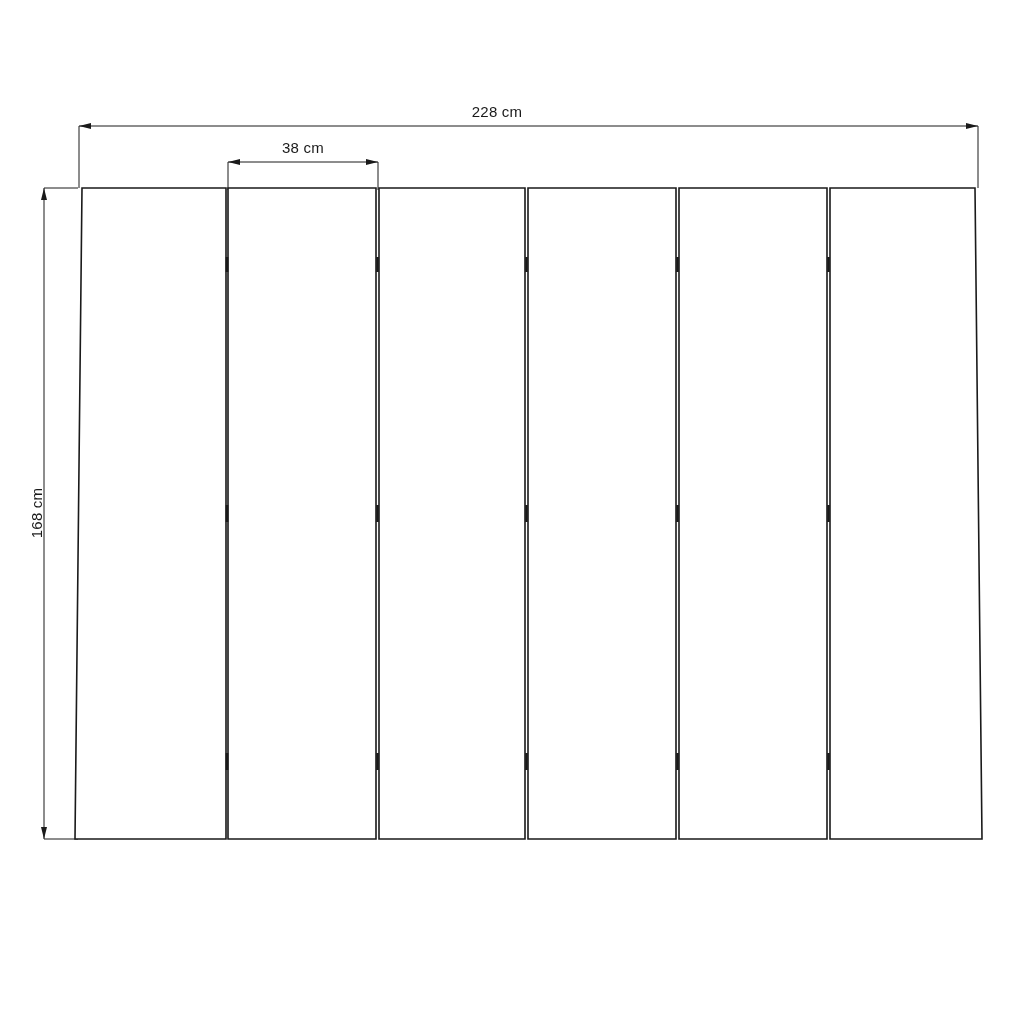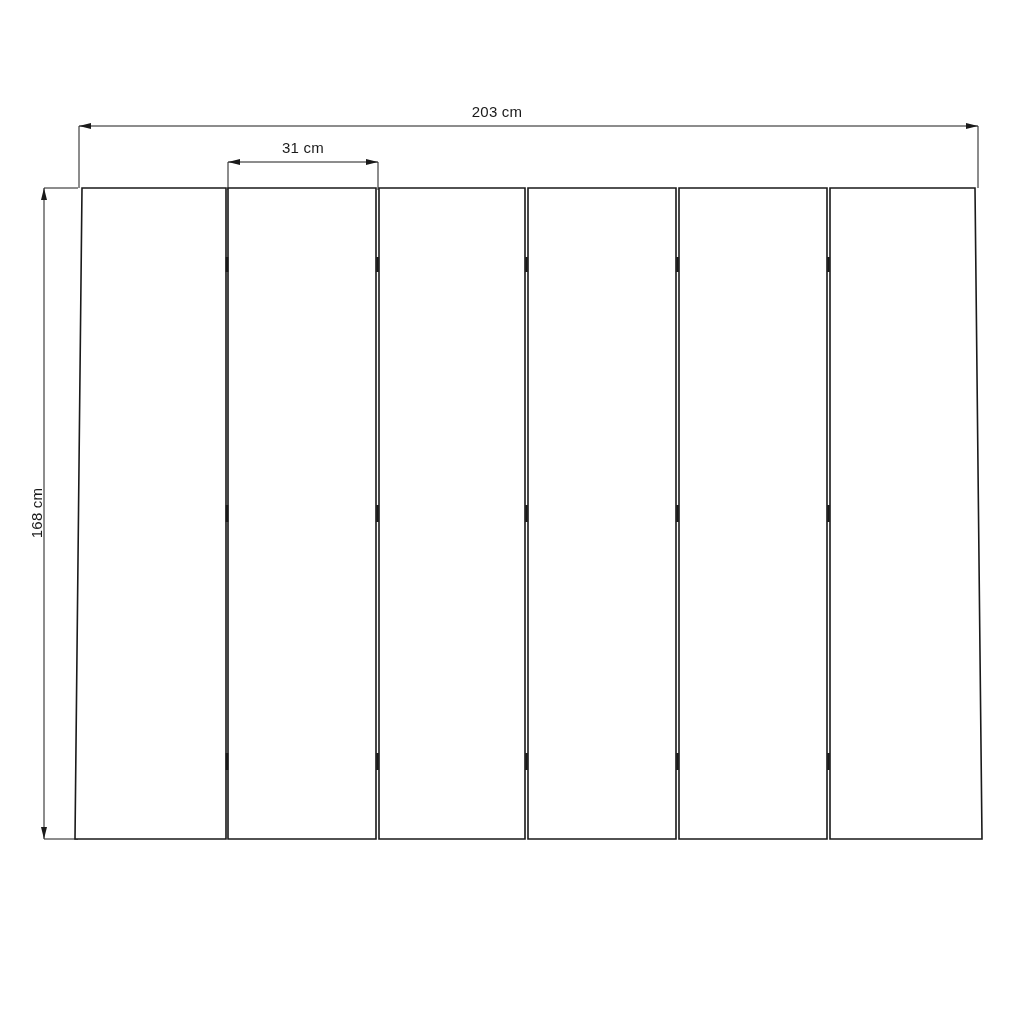--- a/index.html
+++ b/index.html
@@ -118,19 +118,19 @@
       <line x1="677.5" y1="753" x2="677.5" y2="770"></line>
 
       <line x1="828.5" y1="257" x2="828.5" y2="272"></line>
       <line x1="828.5" y1="505" x2="828.5" y2="522"></line>
       <line x1="828.5" y1="753" x2="828.5" y2="770"></line>
     </g>
 
   </svg>
 
   
-  <div class="dim-label" id="label-overall-width">203 cm</div>
+  <div class="dim-label" id="label-overall-width">228 cm</div>
 
-  <div class="dim-label" id="label-panel-width">31 cm</div>
+  <div class="dim-label" id="label-panel-width">38 cm</div>
 
   <div class="dim-label" id="label-overall-height">168 cm</div>
 
 </div>
 
 </body></html>

